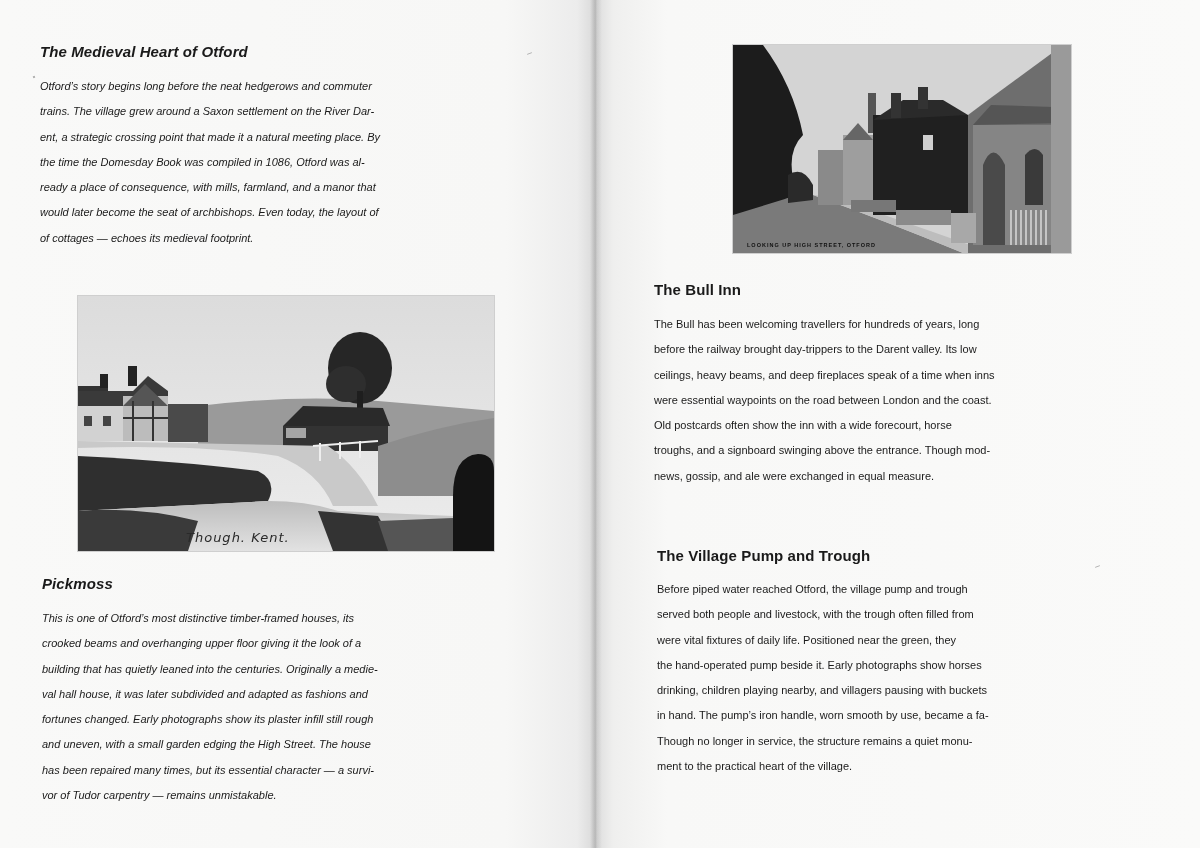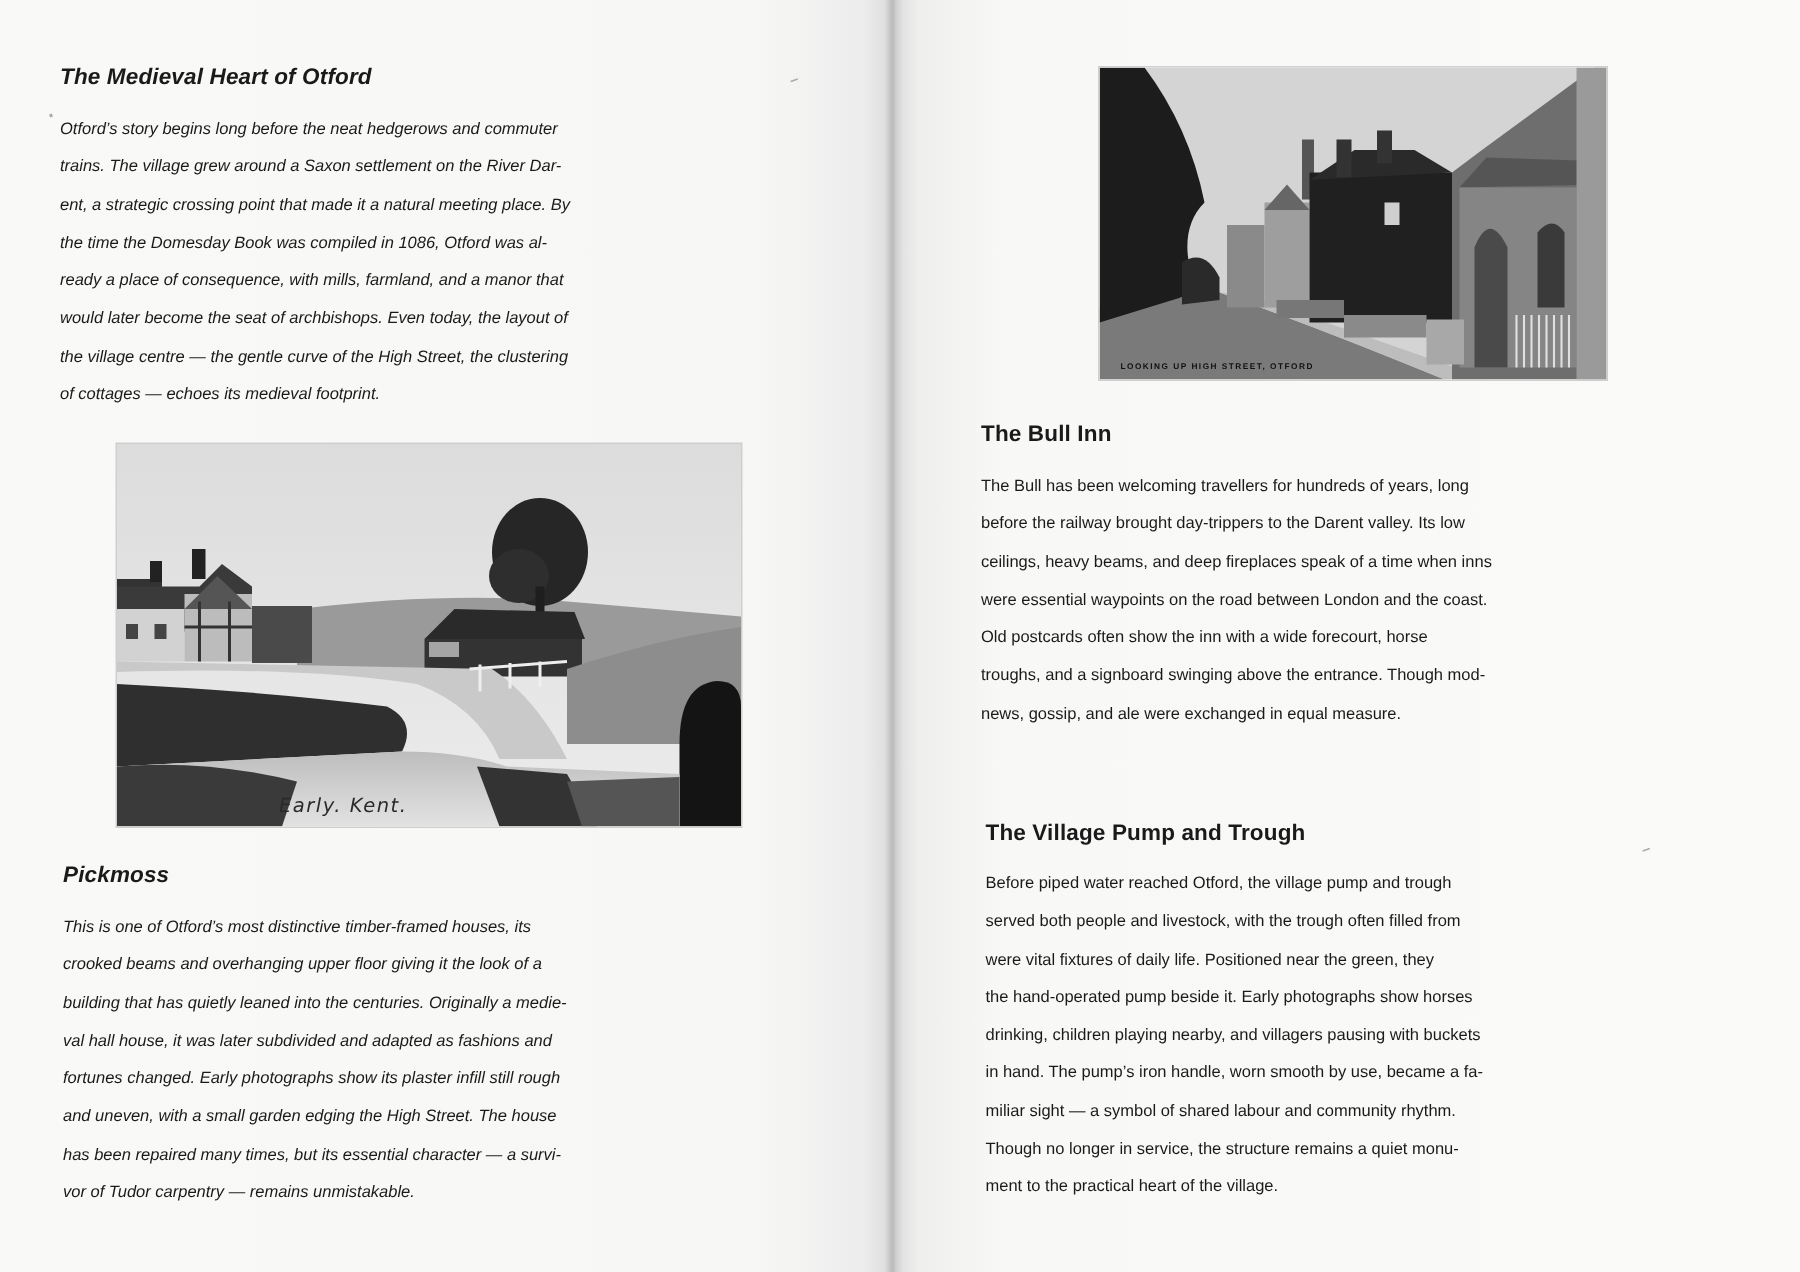--- a/index.html
+++ b/index.html
@@ -44,21 +44,20 @@
   <span class="speck" style="left:527px; top:53px;"></span>
 
   <h2 class="heading" style="left:40px; top:43px;">The Medieval Heart of Otford</h2>
   <div class="para" style="left:40px; top:74px;">
     <div>Otford’s story begins long before the neat hedgerows and commuter</div>
     <div>trains. The village grew around a Saxon settlement on the River Dar-</div>
     <div>ent, a strategic crossing point that made it a natural meeting place. By</div>
     <div>the time the Domesday Book was compiled in 1086, Otford was al-</div>
     <div>ready a place of consequence, with mills, farmland, and a manor that</div>
     <div>would later become the seat of archbishops. Even today, the layout of</div>
-    <div>the village centre — the gentle curve of the High Street, the clustering</div>
     <div>of cottages — echoes its medieval footprint.</div>
   </div>
 
   <div class="photo" style="left:77px; top:295px; width:416px; height:255px;">
     <svg viewBox="0 0 416 255" preserveAspectRatio="none">
       <defs>
         <linearGradient id="skyL" x1="0" y1="0" x2="0" y2="1">
           <stop offset="0" stop-color="#dcdcdc"></stop>
           <stop offset="1" stop-color="#ececec"></stop>
         </linearGradient>
@@ -103,21 +102,21 @@
       <line x1="282" y1="145" x2="282" y2="162" stroke="#eee" stroke-width="2"></line>
 
       <path d="M300 150 Q360 130 416 122 L416 200 L300 200 Z" fill="#8d8d8d"></path>
       <path d="M375 200 Q375 160 400 158 Q416 158 416 175 L416 255 L375 255 Z" fill="#141414"></path>
 
       <path d="M0 215 L190 205 Q230 205 260 215 L375 220 L375 255 L0 255 Z" fill="url(#waterL)"></path>
       <path d="M0 215 Q60 210 120 225 L110 255 L0 255 Z" fill="#3a3a3a"></path>
       <path d="M240 215 L300 220 L320 255 L255 255 Z" fill="#333"></path>
       <path d="M300 225 L375 222 L375 255 L310 255 Z" fill="#555"></path>
     </svg>
-    <span class="caption cap-left">Early. Kent.</span>
+    <span class="caption cap-left">Though. Kent.</span>
   </div>
 
   <h2 class="heading" style="left:42px; top:575px;">Pickmoss</h2>
   <div class="para" style="left:42px; top:606px;">
     <div>This is one of Otford’s most distinctive timber-framed houses, its</div>
     <div>crooked beams and overhanging upper floor giving it the look of a</div>
     <div>building that has quietly leaned into the centuries. Originally a medie-</div>
     <div>val hall house, it was later subdivided and adapted as fashions and</div>
     <div>fortunes changed. Early photographs show its plaster infill still rough</div>
     <div>and uneven, with a small garden edging the High Street. The house</div>
@@ -187,19 +186,18 @@
   <span class="speck" style="left:500px; top:566px;"></span>
 
   <h2 class="heading" style="left:62px; top:547px;text-align:right;">The Village Pump and Trough</h2>
   <div class="para" style="left:62px; top:577px;">
     <div>Before piped water reached Otford, the village pump and trough</div>
     <div>served both people and livestock, with the trough often filled from</div>
     <div>were vital fixtures of daily life. Positioned near the green, they</div>
     <div>the hand-operated pump beside it. Early photographs show horses</div>
     <div>drinking, children playing nearby, and villagers pausing with buckets</div>
     <div>in hand. The pump’s iron handle, worn smooth by use, became a fa-</div>
-    <div>miliar sight — a symbol of shared labour and community rhythm.</div>
     <div>Though no longer in service, the structure remains a quiet monu-</div>
     <div>ment to the practical heart of the village.</div>
   </div>
 </div>
 
 <div class="gutter"></div>
 
 </body></html>

